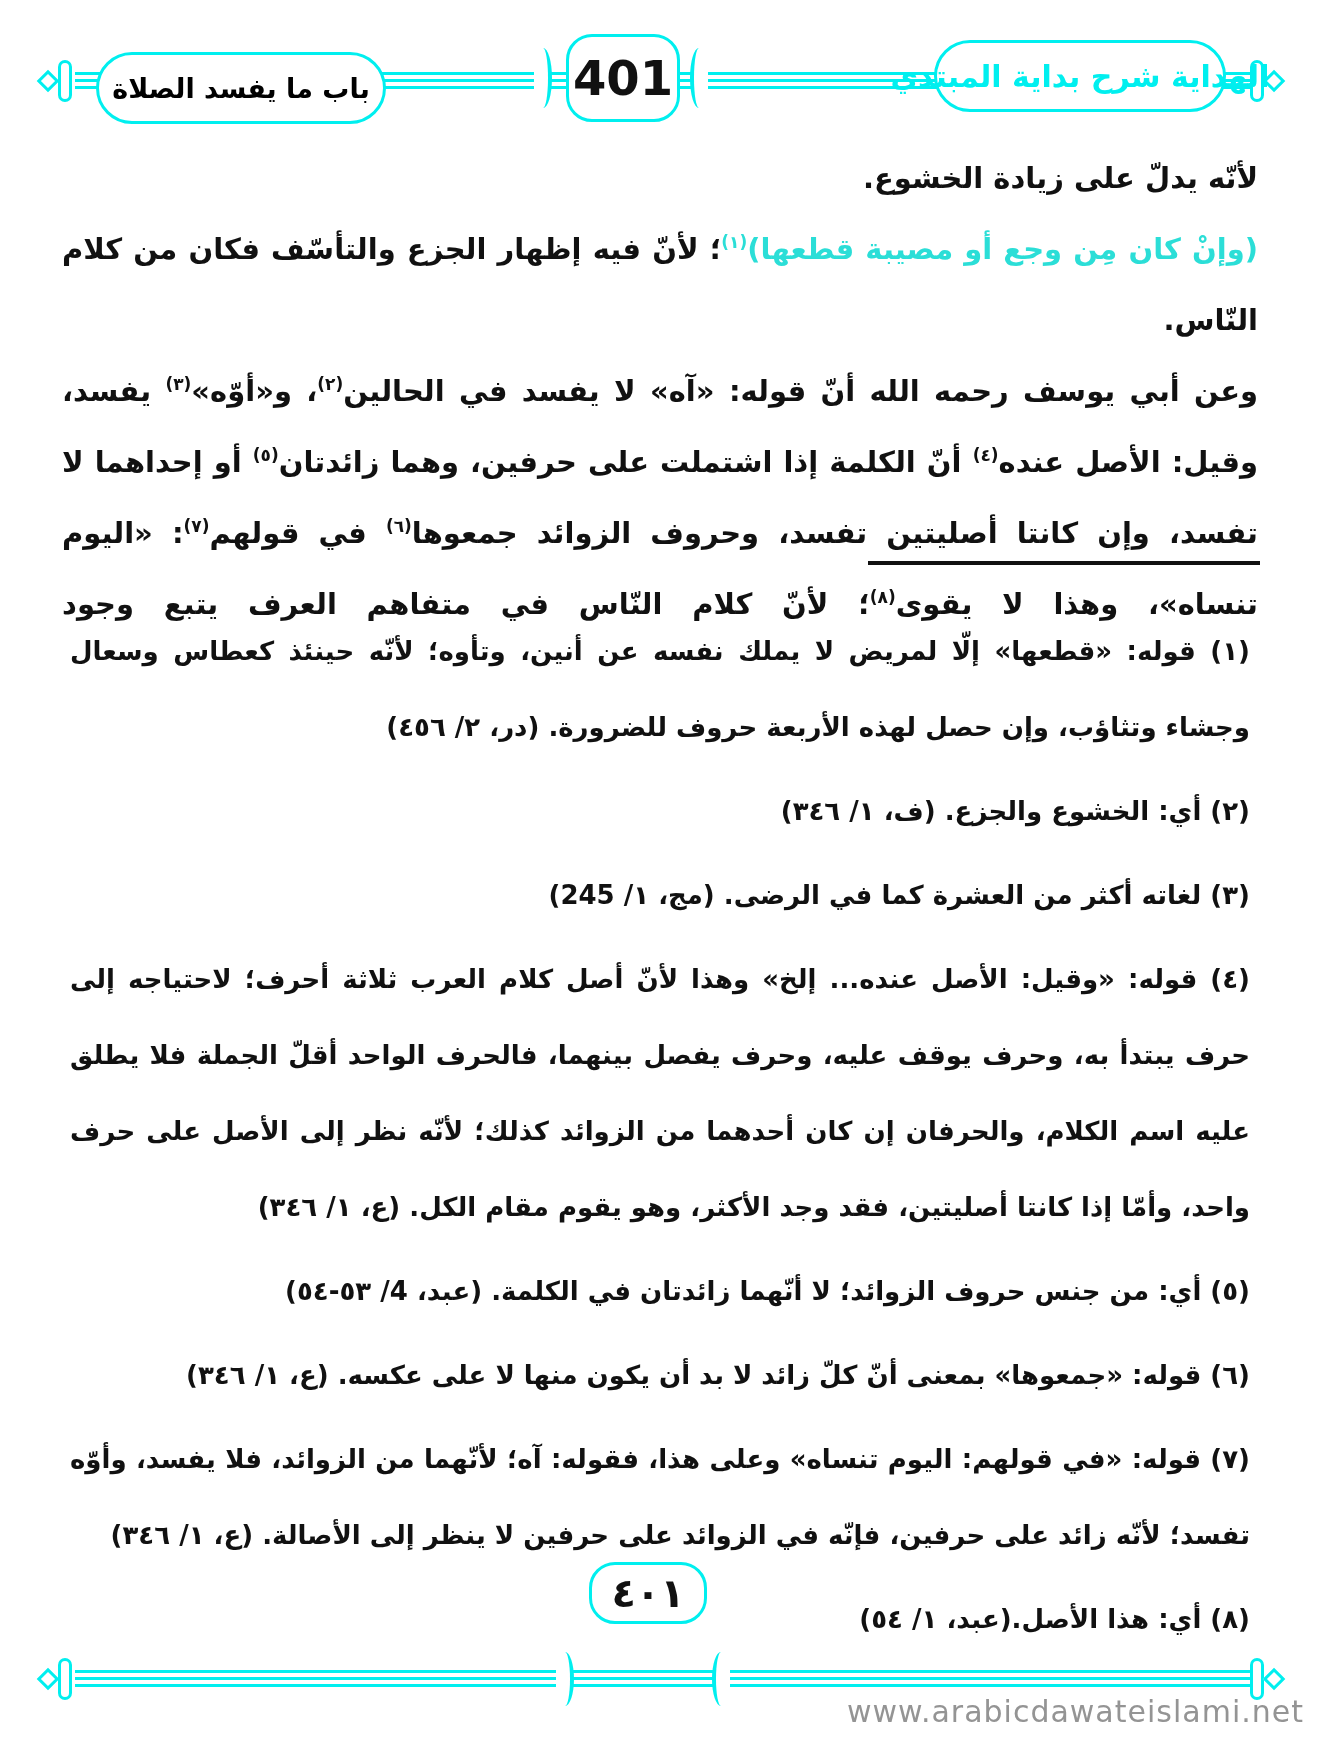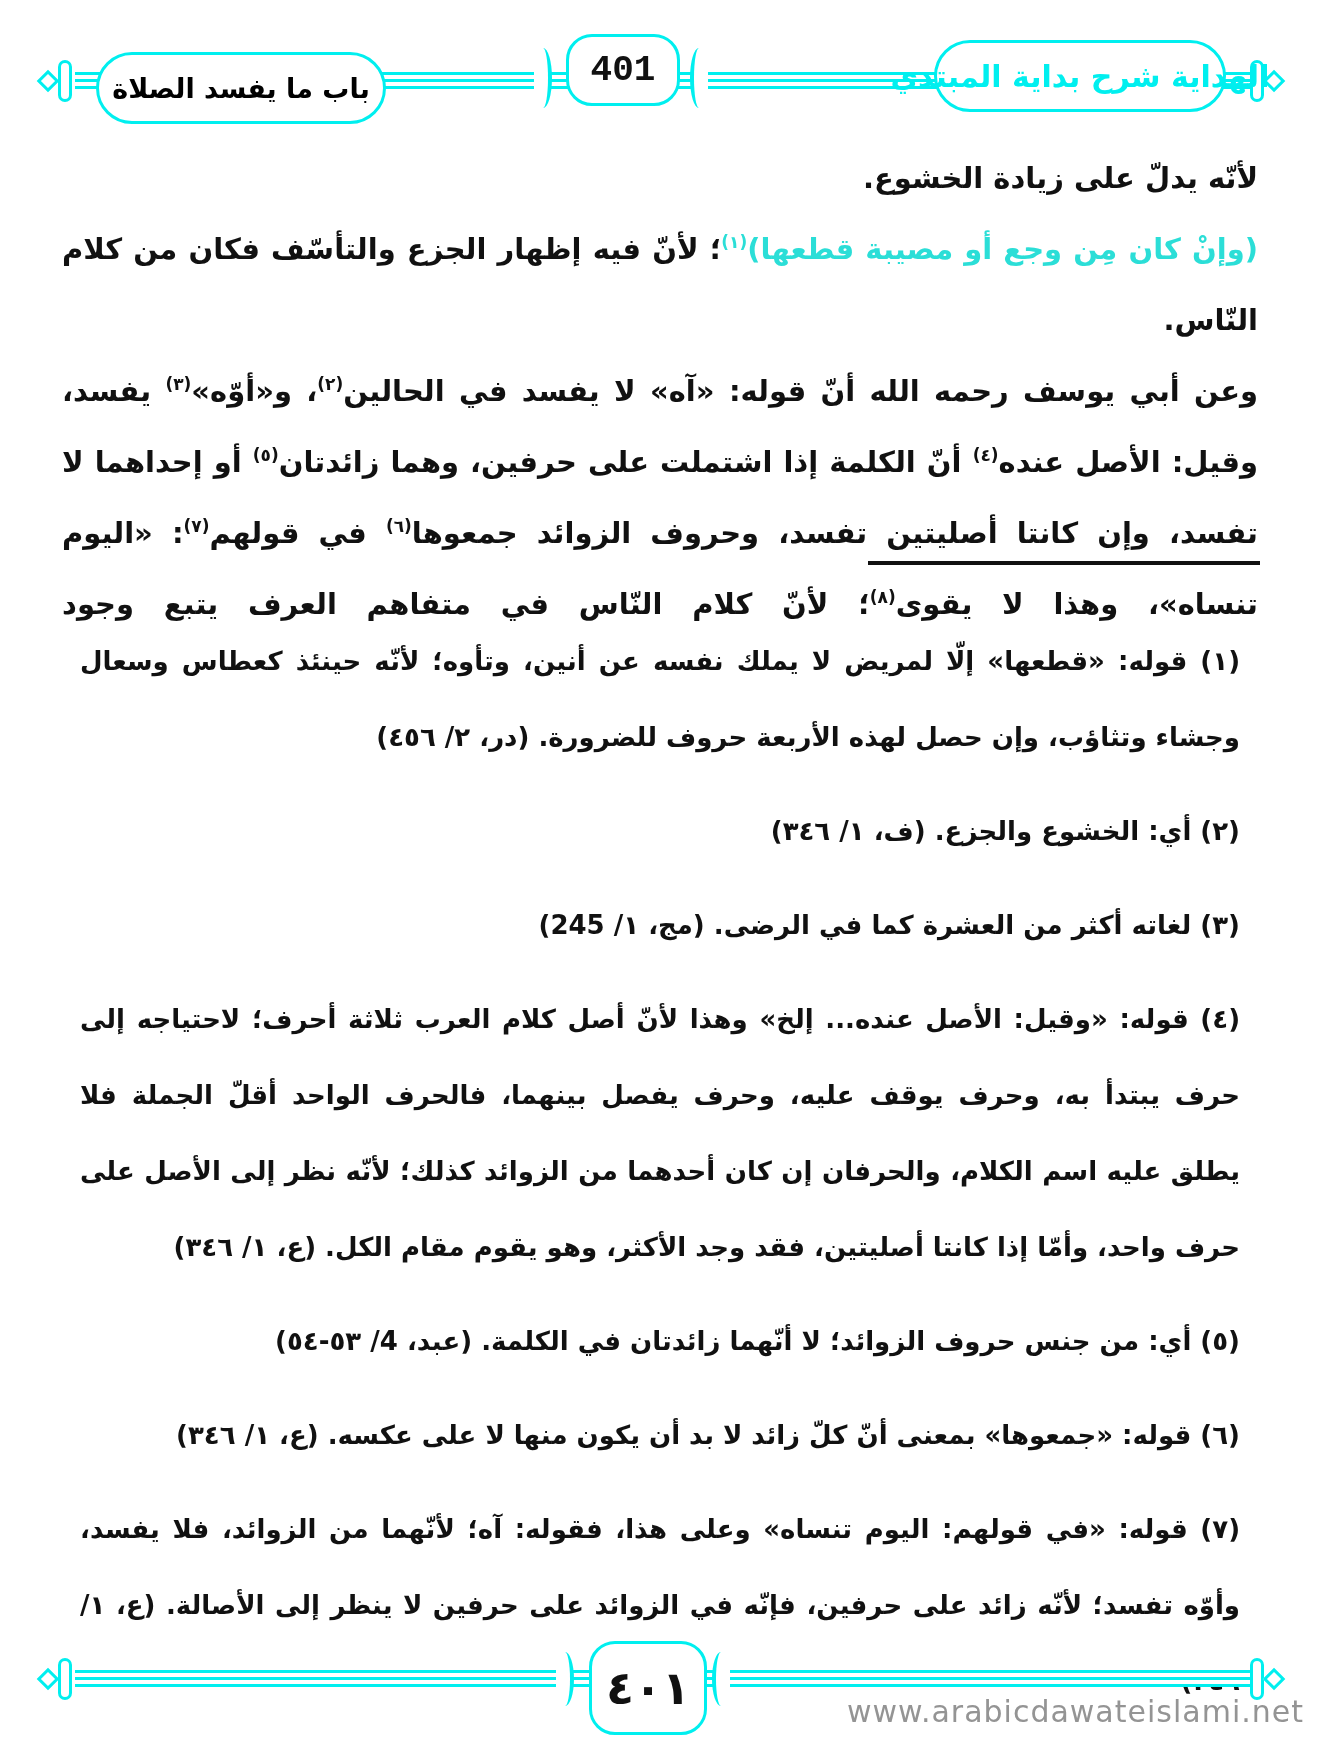--- a/index.html
+++ b/index.html
@@ -56,22 +56,22 @@
   .cartouche.chapter{left:96px;top:52px;width:290px;height:72px;
     font-size:27px;font-weight:bold;color:#000;}
   .cartouche.book{left:934px;top:40px;width:292px;height:72px;
     font-size:30px;font-weight:bold;color:var(--cyan);justify-content:center;}
   .badge{
     position:absolute;background:#fff;
     border:3px solid var(--cyan);border-radius:26px;
     display:flex;align-items:center;justify-content:center;
     font-weight:bold;
   }
-  .badge.hdr{left:566px;top:34px;width:114px;height:72px;font-size:36px;direction:ltr;font-family:Liberation Mono, monospace;}
-  .badge.ftr{left:589px;top:1641px;width:118px;height:94px;font-size:46px;}
+  .badge.hdr{left:566px;top:34px;width:114px;height:88px;font-size:48px;direction:ltr;}
+  .badge.ftr{left:589px;top:1562px;width:118px;height:62px;font-size:40px;}
   
   .bodytext{
     position:absolute;top:143px;right:62px;width:1196px;
     font-size:29px;font-weight:bold;line-height:71px;
     text-align:justify;
   }
   .bodytext p{margin:0;}
   .p1{text-align:right;}
   .p3{text-align-last:justify;}
   sup{
@@ -82,21 +82,21 @@
   
   .fnsep{
     position:absolute;top:561px;left:868px;width:392px;height:4px;
     background:#111;
   }
   .footnotes{
     position:absolute;top:605px;right:62px;width:1196px;
     font-size:26px;font-weight:bold;line-height:76px;
     text-align:justify;
   }
-  .fn{margin:18px;}
+  .fn{margin:8px;}
   .fn .lead{font-weight:bold;}
   
   .watermark{
     position:absolute;top:1694px;right:16px;
     direction:ltr;
     font-size:30px;letter-spacing:1px;
     color:var(--wm);
     font-weight:normal;
     margin-left:32px;
   }

